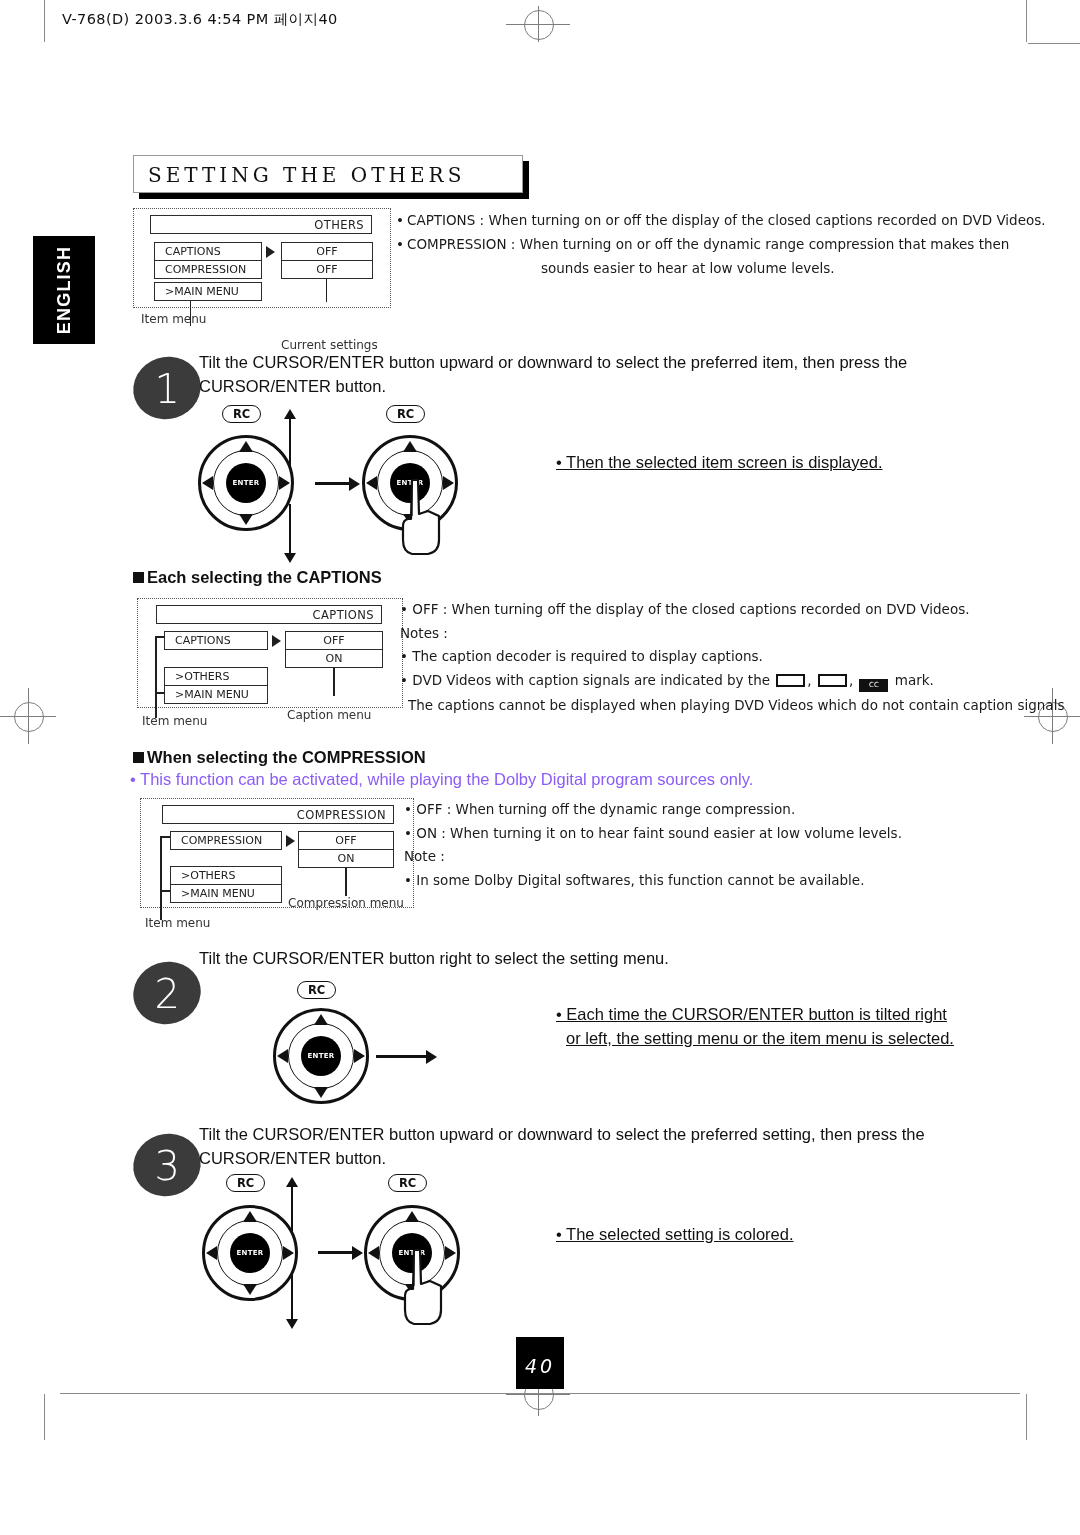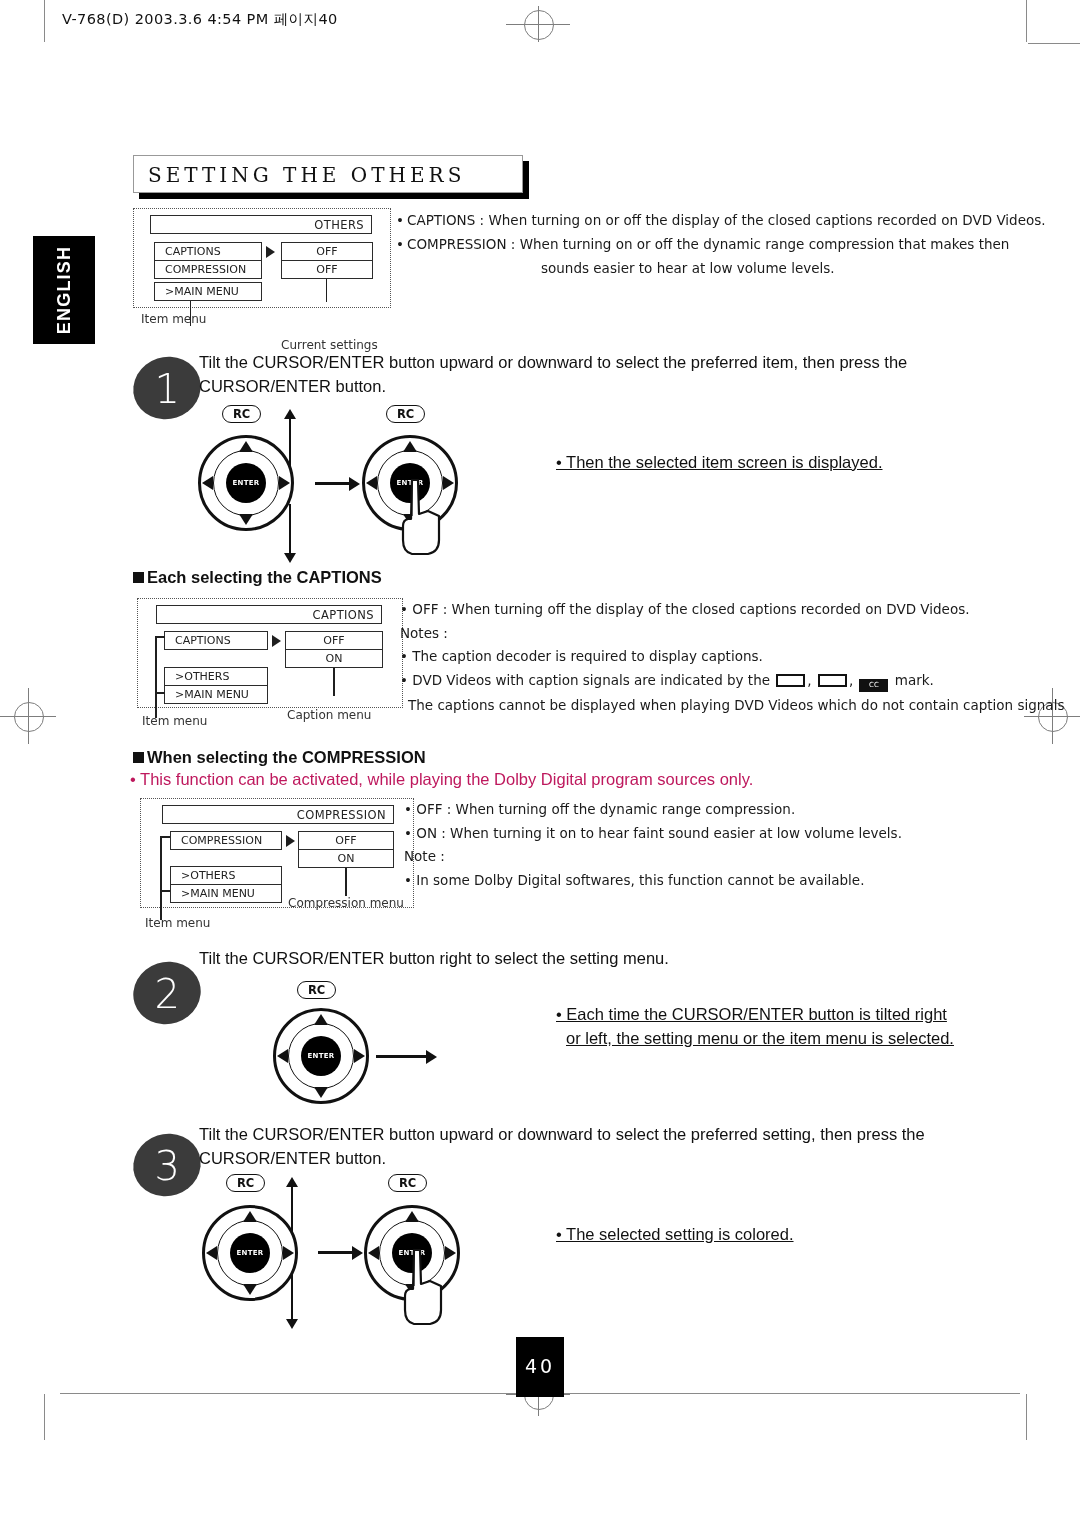--- a/index.html
+++ b/index.html
@@ -63,21 +63,21 @@
         font-weight:300;}
 
   .steptxt{position:absolute;font-size:16.5px;line-height:24px;color:#111;
         font-family:"Liberation Sans",sans-serif;}
   .sidetxt{position:absolute;font-size:16.5px;line-height:24px;color:#111;
         font-family:"Liberation Sans",sans-serif;text-decoration:underline;}
 
   
   .subhead{position:absolute;font-size:16.5px;font-weight:bold;color:#111;}
   .subhead .sq{display:inline-block;width:11px;height:11px;background:#111;margin-right:3px;}
-  .bullet-line{position:absolute;font-size:16.5px;color:#be185d;}
+  .bullet-line{position:absolute;font-size:16.5px;color:#8b5cf6;}
 
   
   .rc{position:absolute;width:96px;height:96px;}
   .rc .ring-o{position:absolute;left:0;top:0;width:96px;height:96px;border:3px solid #111;
         border-radius:50%;box-sizing:border-box;}
   .rc .ring-i{position:absolute;left:15px;top:15px;width:66px;height:66px;border:1.5px solid #111;
         border-radius:50%;box-sizing:border-box;}
   .rc .enter{position:absolute;left:28px;top:28px;width:40px;height:40px;background:#000;
         border-radius:50%;}
   .rc .enter em{position:absolute;left:50%;top:50%;transform:translate(-50%,-50%);
@@ -103,21 +103,21 @@
   .arrow-v.up:after{content:"";position:absolute;left:-5px;top:-9px;width:0;height:0;
         border-left:6px solid transparent;border-right:6px solid transparent;border-bottom:10px solid #111;}
   .arrow-v.dn:after{content:"";position:absolute;left:-5px;bottom:-9px;width:0;height:0;
         border-left:6px solid transparent;border-right:6px solid transparent;border-top:10px solid #111;}
 
   
   .hand{position:absolute;width:46px;height:78px;}
   .hand svg{display:block;}
 
   
-  .pagenum{position:absolute;left:516px;top:1337px;width:48px;height:60px;background:#000;}
+  .pagenum{position:absolute;left:516px;top:1337px;width:48px;height:52px;background:#000;font-style:italic;}
   .pagenum span{position:absolute;left:50%;top:18px;transform:translateX(-50%);color:#fff;
         font-size:19px;letter-spacing:3px;font-family:"DejaVu Sans",sans-serif;}
 </style>
 </head>
 <body>
 
 <div class="crop-line" style="left:44px;top:0;width:1px;height:42px;"></div>
 <div class="crop-line" style="left:1026px;top:0;width:1px;height:42px;"></div>
 <div class="crop-line" style="left:1028px;top:43px;width:52px;height:1px;"></div>
 <div class="crop-line" style="left:44px;top:1394px;width:1px;height:46px;"></div>

